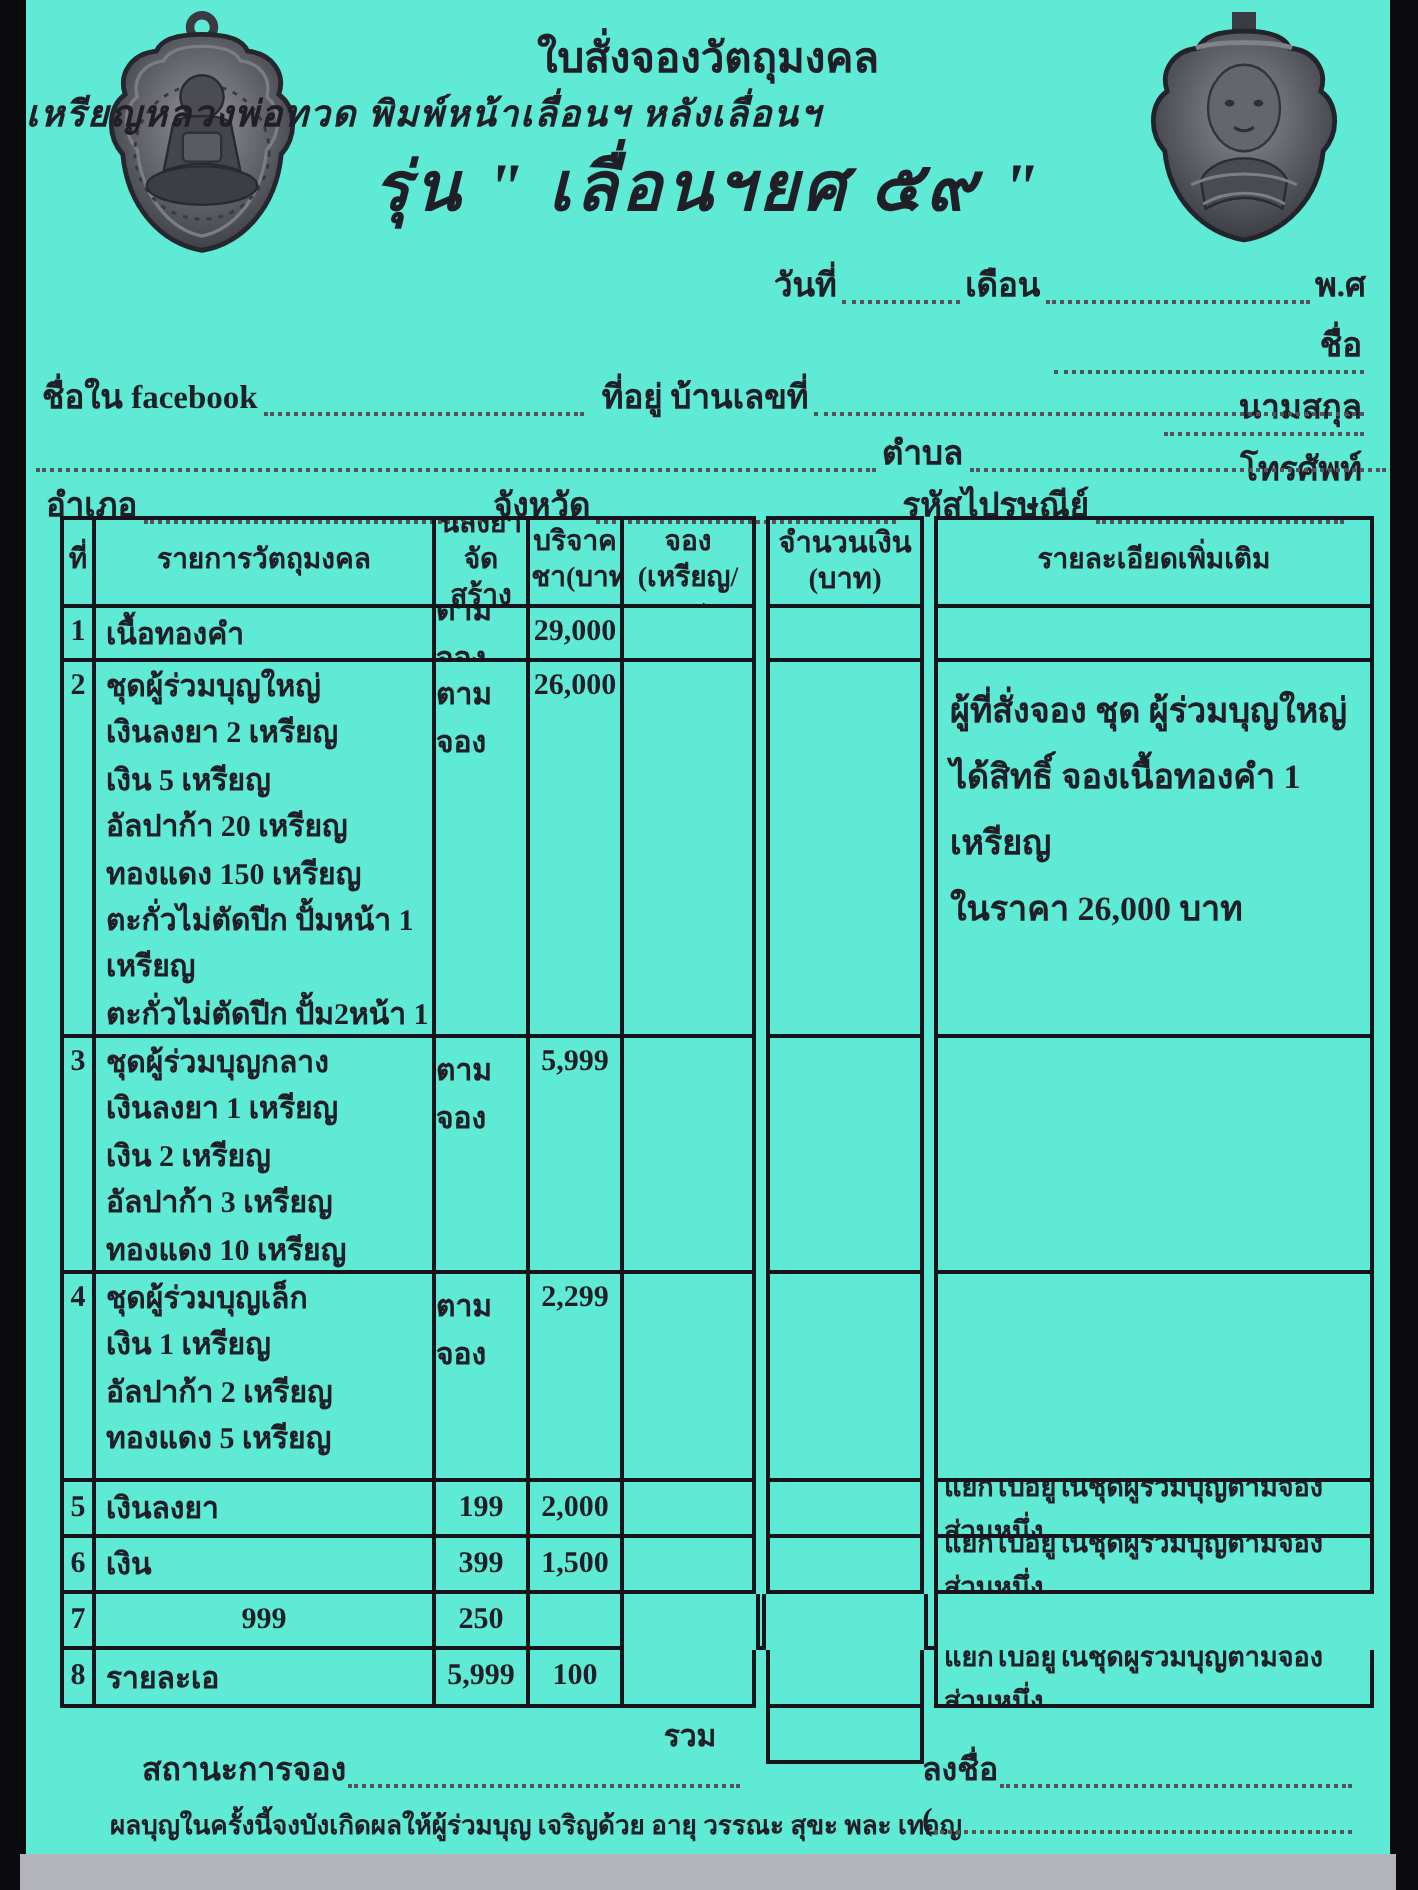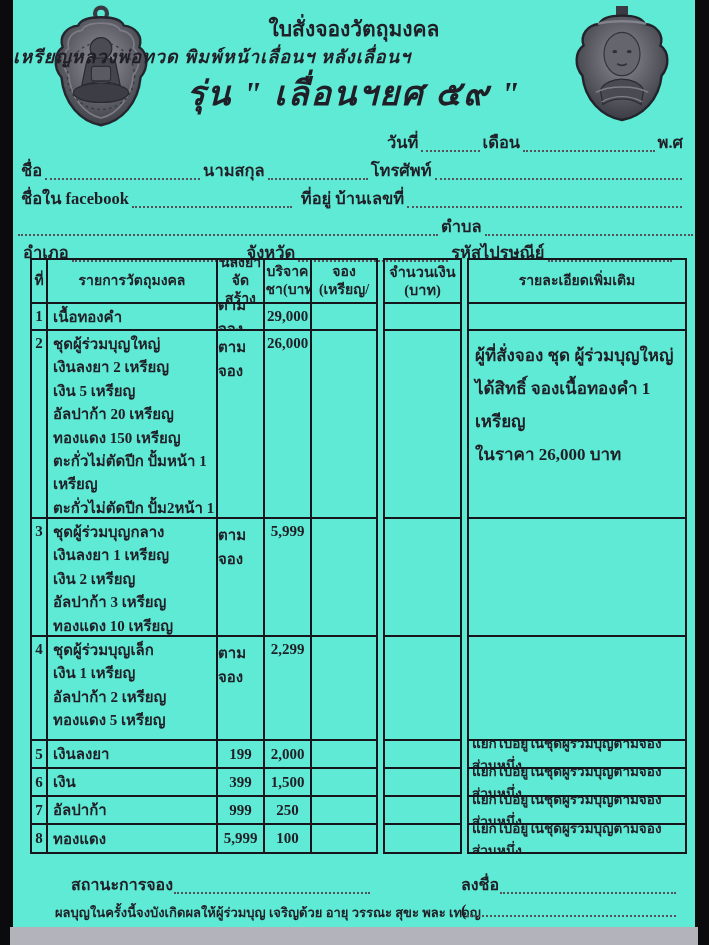--- a/index.html
+++ b/index.html
@@ -87,21 +87,21 @@
 
   <div class="fline" style="left:348px;top:131px;right:8px;height:24px;margin-left:24px;">
     <span class="lbl">วันที่</span>
     <span class="dots" style="width:62px;"></span>
     <span class="lbl">เดือน</span>
     <span class="dots" style="width:140px;"></span>
     <span class="lbl">พ.ศ</span>
     <span class="dots grow"></span>
   </div>
 
-  <div class="fline" style="left:6px;top:159px;right:12px;height:24px;">
+  <div class="fline" style="left:6px;top:159px;right:12px;height:24px;flex-direction:column;">
     <span class="lbl">ชื่อ</span>
     <span class="dots" style="width:155px;"></span>
     <span class="lbl">นามสกุล</span>
     <span class="dots" style="width:100px;"></span>
     <span class="lbl">โทรศัพท์</span>
     <span class="dots grow"></span>
   </div>
 
   <div class="fline" style="left:6px;top:187px;right:12px;height:24px;">
     <span class="lbl">ชื่อใน facebook</span>
@@ -226,42 +226,52 @@
       <div class="c num v hb">1,500</div>
       <div class="c eR hb"></div>
       <div></div>
       <div class="c eL eR hb"></div>
       <div></div>
       <div class="c det1 eL eR hb">แยกไปอยู่ในชุดผู้ร่วมบุญตามจองส่วนหนึ่ง</div>
     </div>
 
     <div class="trow r7">
       <div class="c num eL v hb">7</div>
-      <div class="c item1 v hb">อัลปาก้า</div>
       <div class="c num v hb">999</div>
       <div class="c num v hb">250</div>
       <div class="c eR hb"></div>
       <div></div>
       <div class="c eL eR hb"></div>
       <div></div>
       <div class="c det1 eL eR hb">แยกไปอยู่ในชุดผู้ร่วมบุญตามจองส่วนหนึ่ง</div>
     </div>
 
     <div class="trow r8">
       <div class="c num eL v hb">8</div>
-      <div class="c item1 v hb">ทองแดง</div>
+      <div class="c item1 v hb">รายละเอ</div>
       <div class="c num v hb">5,999</div>
       <div class="c num v hb">100</div>
       <div class="c eR hb"></div>
       <div></div>
       <div class="c eL eR hb"></div>
       <div></div>
       <div class="c det1 eL eR hb">แยกไปอยู่ในชุดผู้ร่วมบุญตามจองส่วนหนึ่ง</div>
     </div>
 
+    <div class="trow rt">
+      <div></div>
+          <div></div>
+          <div></div>
+          <div></div>
+      <div class="c num">รวม</div>
+      <div></div>
+      <div class="c eL eR hb"></div>
+      <div></div>
+          <div></div>
+    </div>
 
   </div>
 
   <div class="foot" style="left:58px;top:872px;width:300px;align-items:flex-end;">
     <span class="lbl">สถานะการจอง</span>
     <span class="dots grow"></span>
   </div>
   <div class="foot" style="left:448px;top:872px;right:18px;">
     <span class="lbl">ลงชื่อ</span>
     <span class="dots grow"></span>

